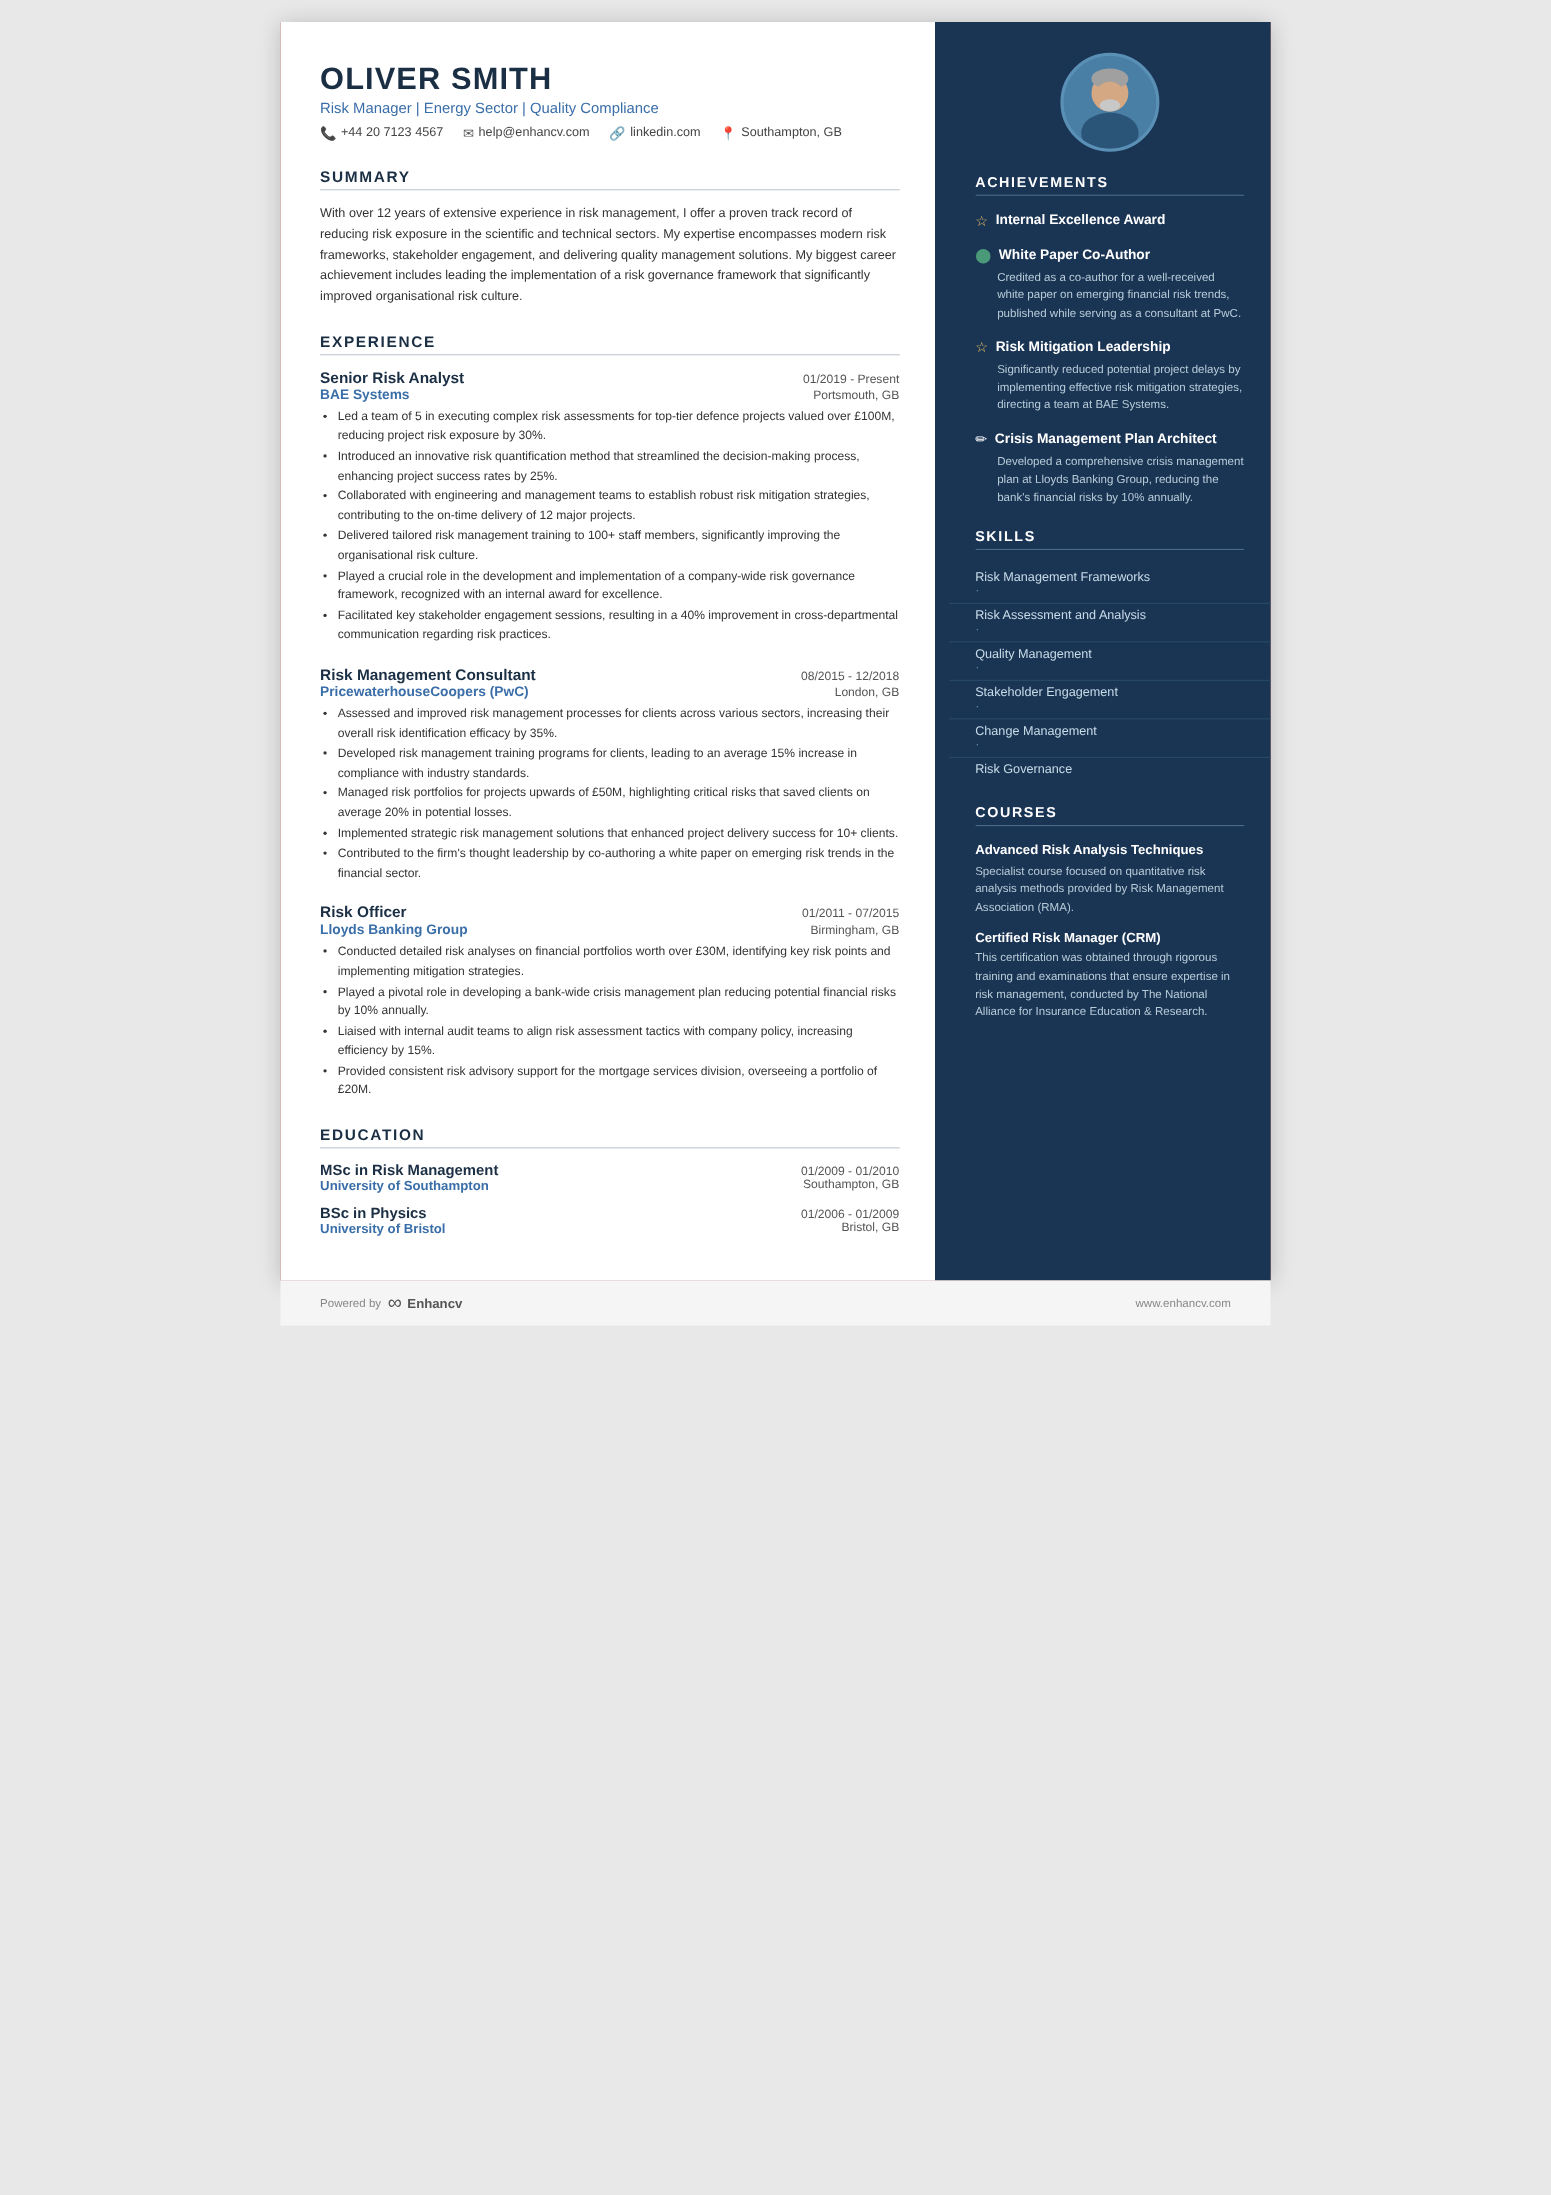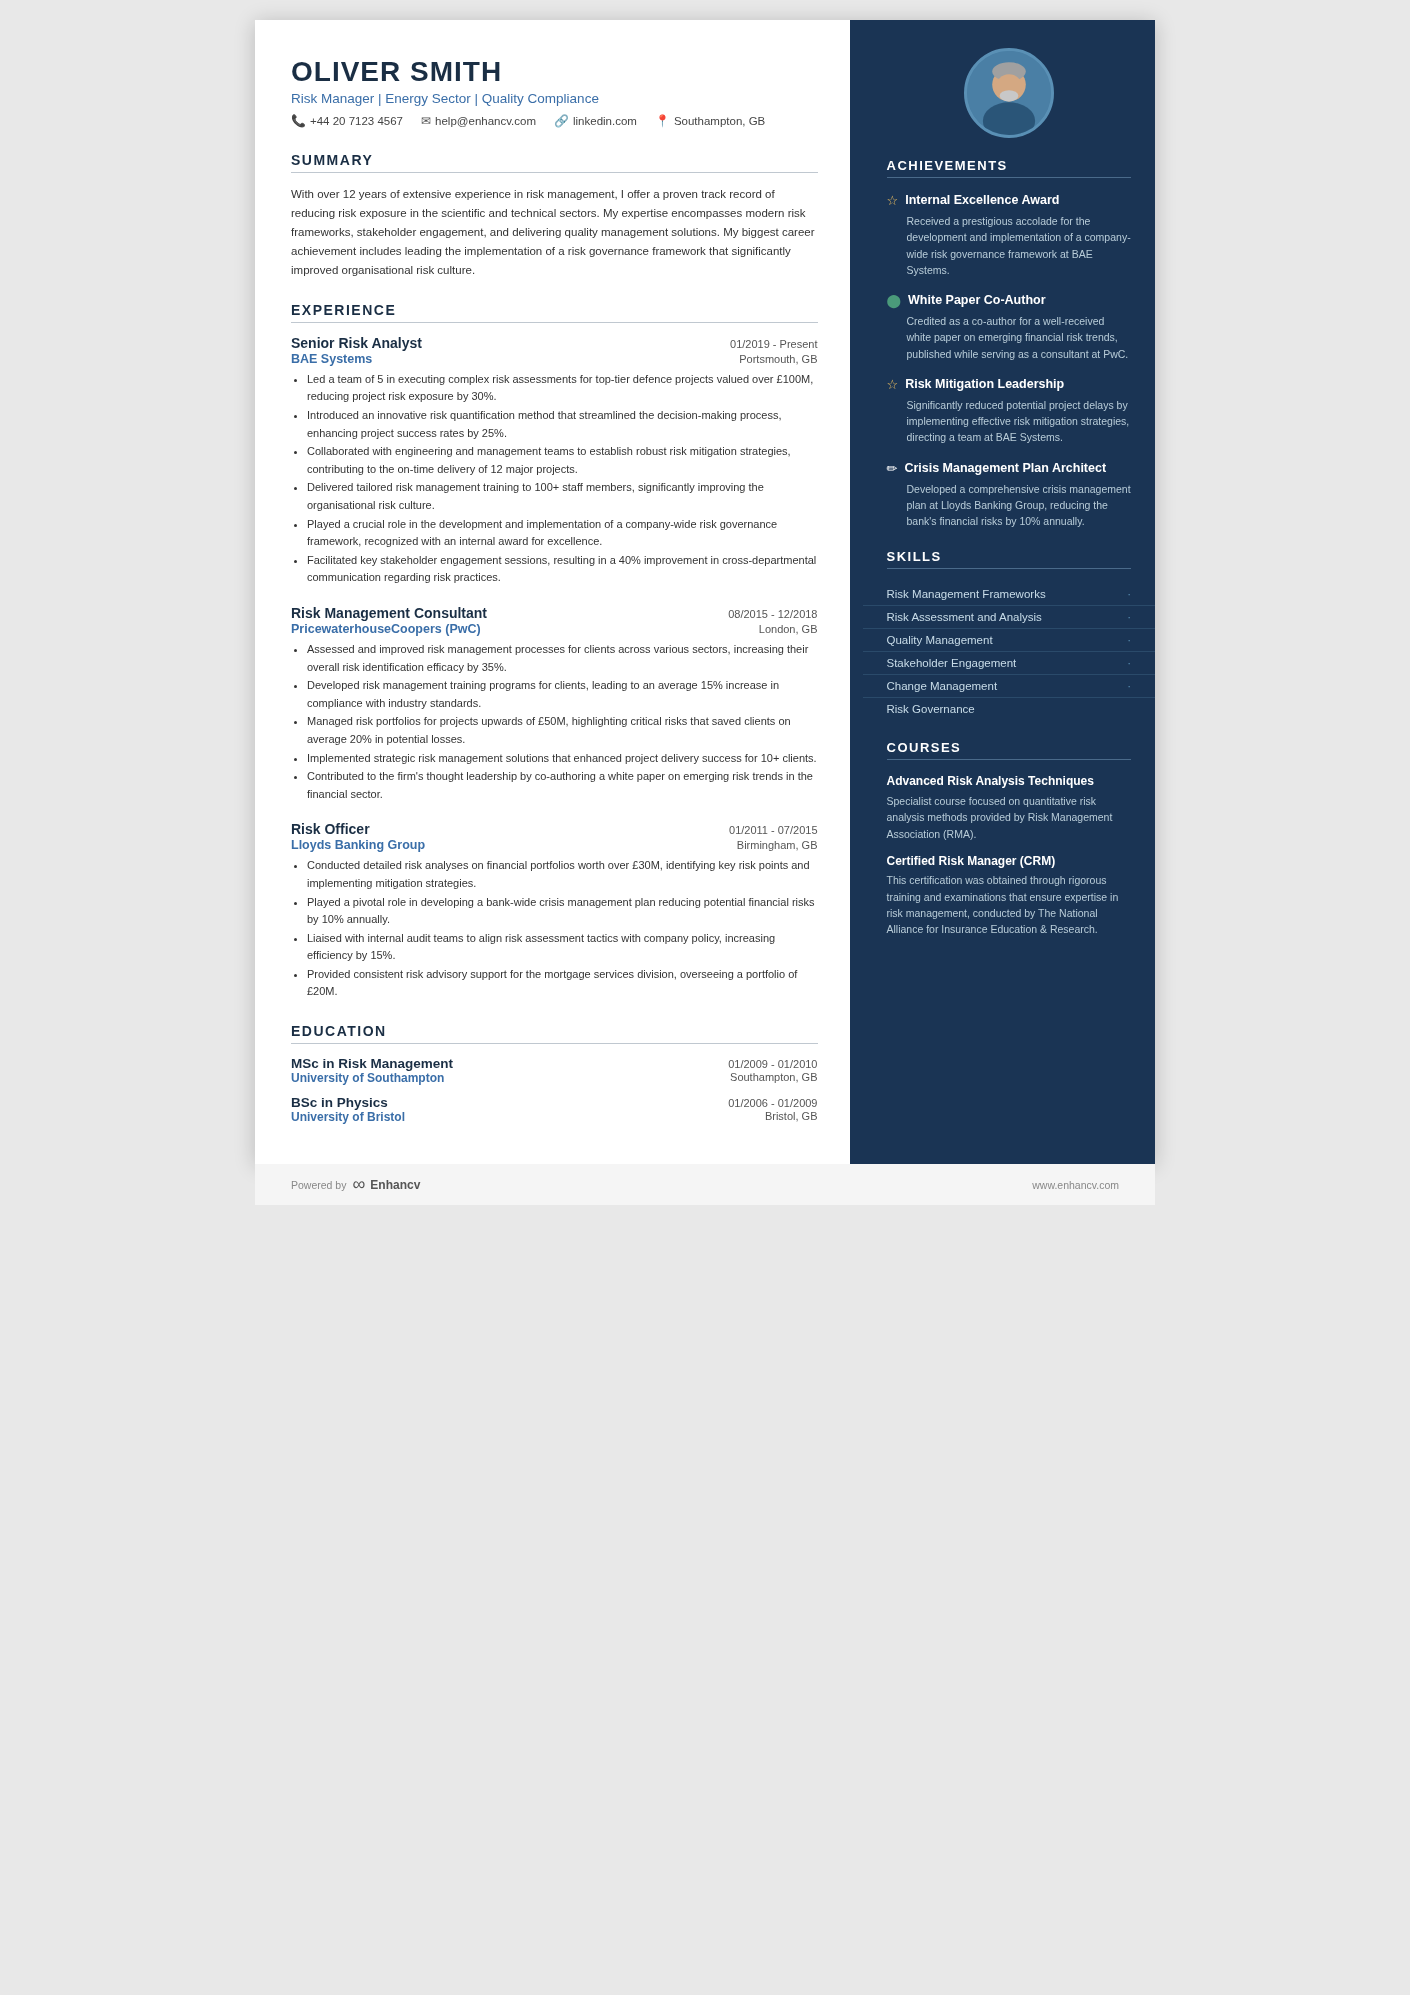--- a/index.html
+++ b/index.html
@@ -259,20 +259,21 @@
 
     
     .skill-item {
       padding: 5px 24px;
       font-family: Arial, sans-serif;
       font-size: 11.5px;
       color: #c8dce8;
       border-bottom: 1px solid #2a4a6a;
       display: flex;
       justify-content: space-between;
+      flex-direction: column;
     }
     .skill-item:last-child {
       border-bottom: none;
     }
     .skill-name {
       font-family: Arial, sans-serif;
       font-size: 11.5px;
       color: #c8dce8;
     }
     .skill-dot {
@@ -466,21 +467,20 @@
       </div>
 
       <div class="right-section">
         <div class="right-section-title">ACHIEVEMENTS</div>
 
         <div class="achievement-item">
           <div class="achievement-header">
             <span class="achievement-icon">☆</span>
             <span class="achievement-title">Internal Excellence Award</span>
           </div>
-          <div class="achievement-desc">Received a prestigious accolade for the development and implementation of a company-wide risk governance framework at BAE Systems.</div>
         </div>
 
         <div class="achievement-item">
           <div class="achievement-header">
             <span class="achievement-icon-circle">⬤</span>
             <span class="achievement-title">White Paper Co-Author</span>
           </div>
           <div class="achievement-desc">Credited as a co-author for a well-received white paper on emerging financial risk trends, published while serving as a consultant at PwC.</div>
         </div>
 

